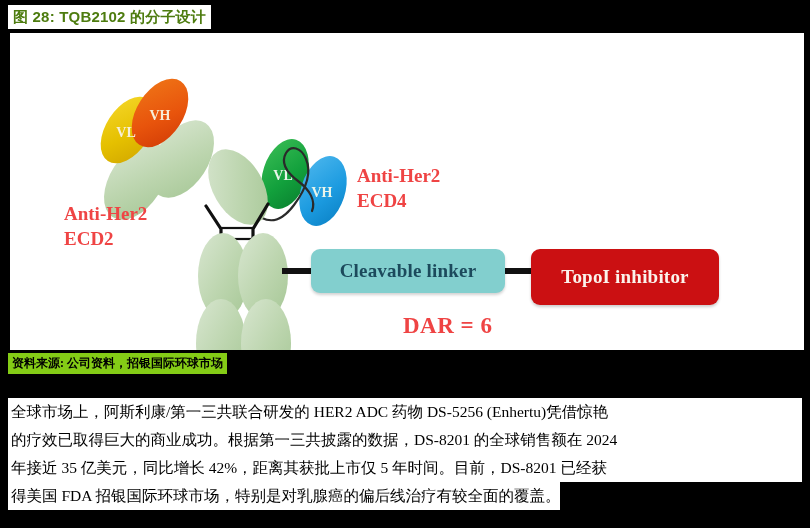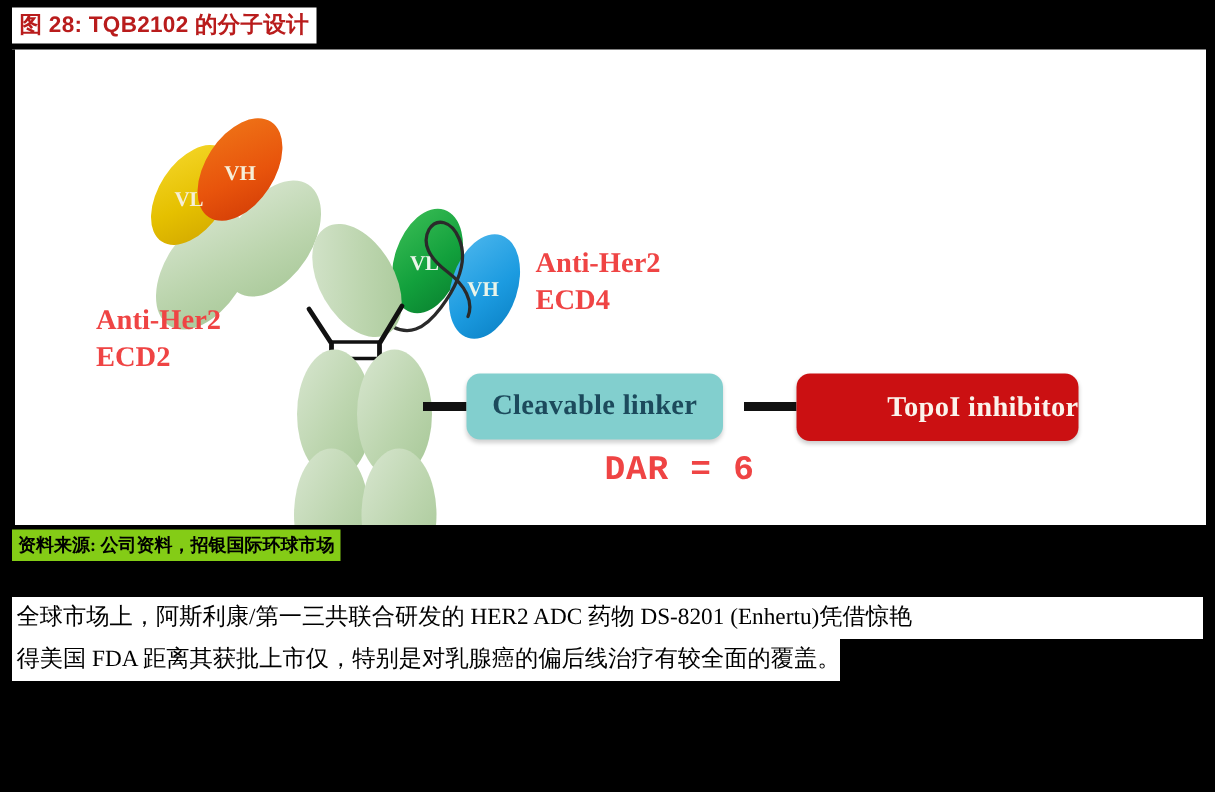--- a/index.html
+++ b/index.html
@@ -21,21 +21,21 @@
     left: 0; top: 0;
     width: 810px;
     height: 32px;
     background: #000000;
   }
   .title-box {
     position: absolute;
     left: 8px;
     top: 5px;
     background: #ffffff;
-    color: #b91c1c;
+    color: #4d7c0f;
     font-weight: bold;
     font-size: 15px;
     line-height: 21px;
     padding: 1px 5px 2px 5px;
     white-space: nowrap;
     letter-spacing: 0.2px;
   }
 
   
   .figure-panel {
@@ -113,54 +113,53 @@
     left: 54px; top: 168px;
     font-size: 19px;
     line-height: 25px;
   }
   .label-ecd4 {
     left: 347px; top: 130px;
     font-size: 19px;
     line-height: 25px;
   }
   .label-dar {
-    left: 393px; top: 267px;
+    left: 393px; top: 280px;
     font-size: 23px;
     letter-spacing: 0.5px;
-    font-family: Liberation Mono, monospace;
   }
 
   .linker-box {
     position: absolute;
     left: 301px; top: 216px;
-    width: 171px; height: 44px;
+    width: 194px; height: 44px;
     background: #82CFCE;
     border-radius: 9px;
     display: flex;
     align-items: center;
     justify-content: center;
     box-shadow: 0 2px 3px rgba(0,0,0,0.18);
   }
   .linker-box span {
     font-family: "Liberation Serif", serif;
     font-weight: bold;
     font-size: 19px;
     color: #1C4A5C;
     letter-spacing: 0.2px;
   }
 
   .payload-box {
     position: absolute;
     left: 521px; top: 216px;
-    width: 188px; height: 45px;
+    width: 188px; height: 56px;
     background: #CB1012;
     border-radius: 9px;
     display: flex;
     align-items: center;
-    justify-content: flex-end;
+    justify-content: center;
     box-shadow: 0 2px 3px rgba(0,0,0,0.2);
   }
   .payload-box span {
     font-family: "Liberation Serif", serif;
     font-weight: bold;
     font-size: 19px;
     color: #FBF3EC;
     letter-spacing: 0.2px;
   }
 
@@ -283,15 +282,17 @@
       <span>TopoI inhibitor</span>
     </div>
 
   </div>
 </div>
 
 <div class="source-bar"></div>
 <div class="source-box">资料来源: 公司资料，招银国际环球市场</div>
 
 <div class="body-wrap">
-  <span class="body-line full">全球市场上，阿斯利康/第一三共联合研发的 HER2 ADC 药物 DS-8201 (Enhertu)凭借惊艳</span>
-  <span class="body-line">得美国 FDA 距离其获批上市仅，特别是对乳腺癌的偏后线治疗有较全面的覆盖。</span>
+  <span class="body-line full">全球市场上，阿斯利康/第一三共联合研发的 HER2 ADC 药物 DS-5256 (Enhertu)凭借惊艳</span>
+  <span class="body-line full">的疗效已取得巨大的商业成功。根据第一三共披露的数据，DS-8201 的全球销售额在 2024</span>
+  <span class="body-line full">年接近 35 亿美元，同比增长 42%，距离其获批上市仅 5 年时间。目前，DS-8201 已经获</span>
+  <span class="body-line">得美国 FDA 招银国际环球市场，特别是对乳腺癌的偏后线治疗有较全面的覆盖。</span>
 </div>
 
 </body></html>

